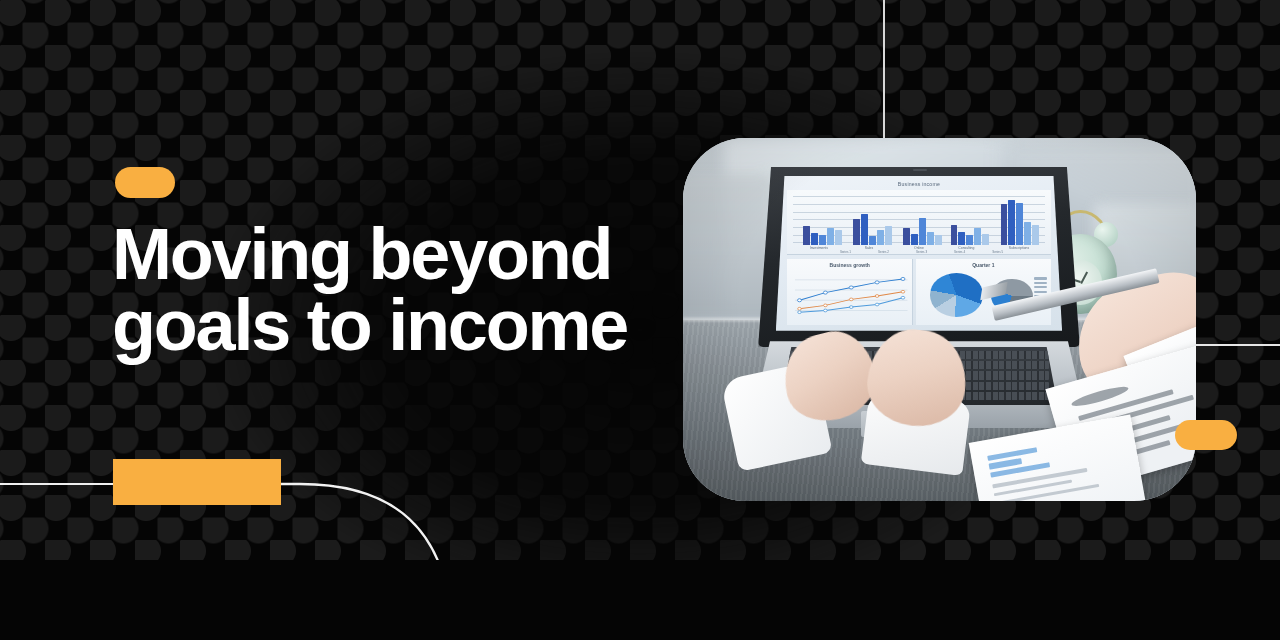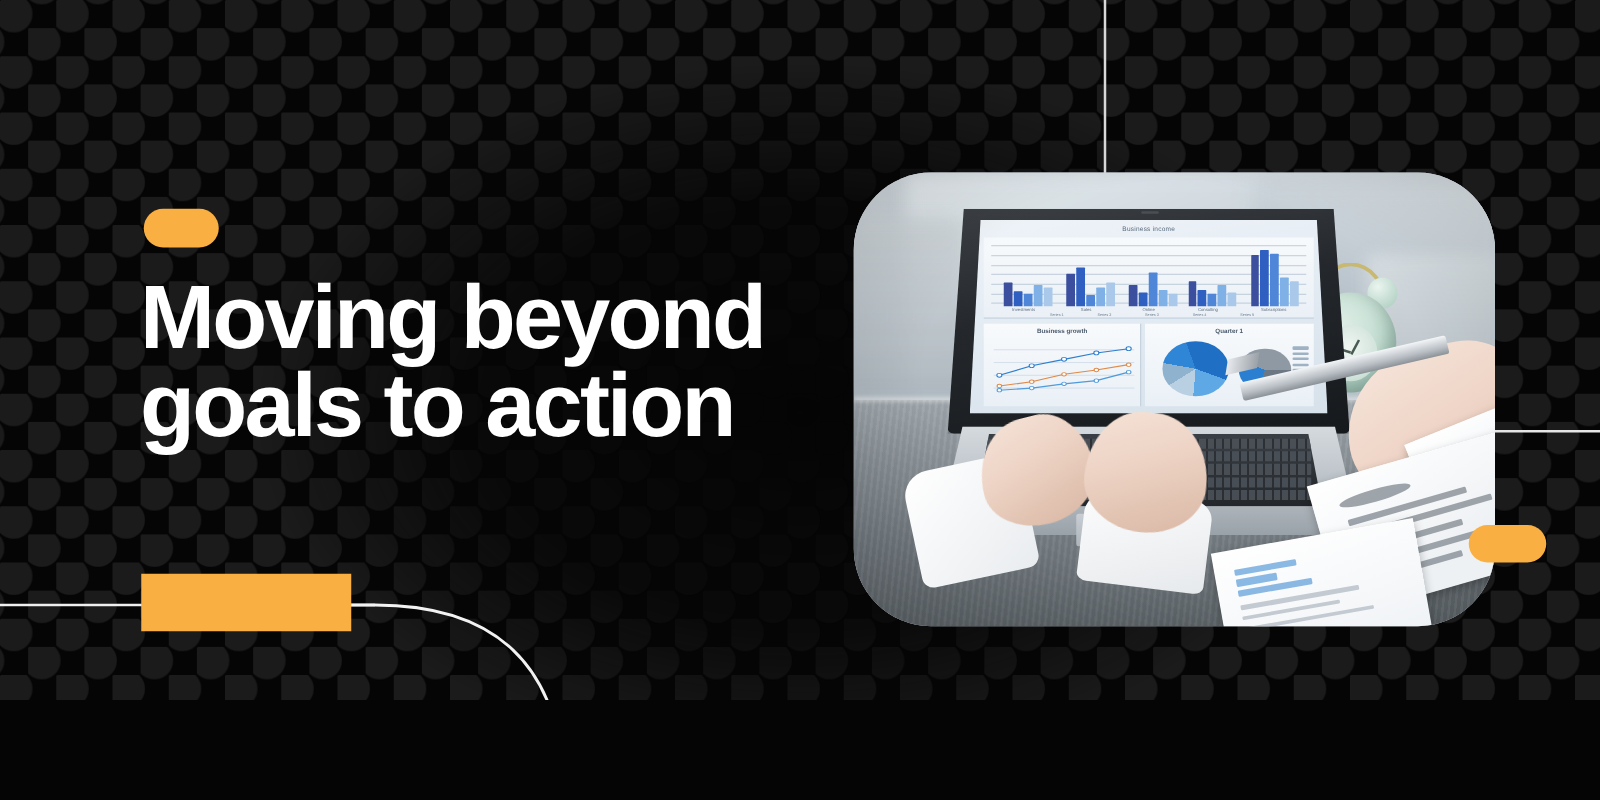--- a/index.html
+++ b/index.html
@@ -426,21 +426,21 @@
       <path d="M0 1 L20 1 C110 1 172 42 172 160" stroke="#f2f2f2" stroke-width="2.4" fill="none"></path>
     </svg>
   </div>
 
   <div class="pill-top"></div>
   <div class="rect-bottom"></div>
   <div class="pill-right"></div>
 
   <h1 class="headline">
     <span class="ln">Moving beyond</span>
-    <span class="ln">goals to action</span>
+    <span class="ln">goals to income</span>
   </h1>
 
   <div class="photo-card">
     <div class="photo-inner">
 
       <div class="bg-wall"></div>
       <div class="bg-window"></div>
       <div class="bg-window2"></div>
       <div class="bg-chairL"></div>
       <div class="bg-chairR"></div>

